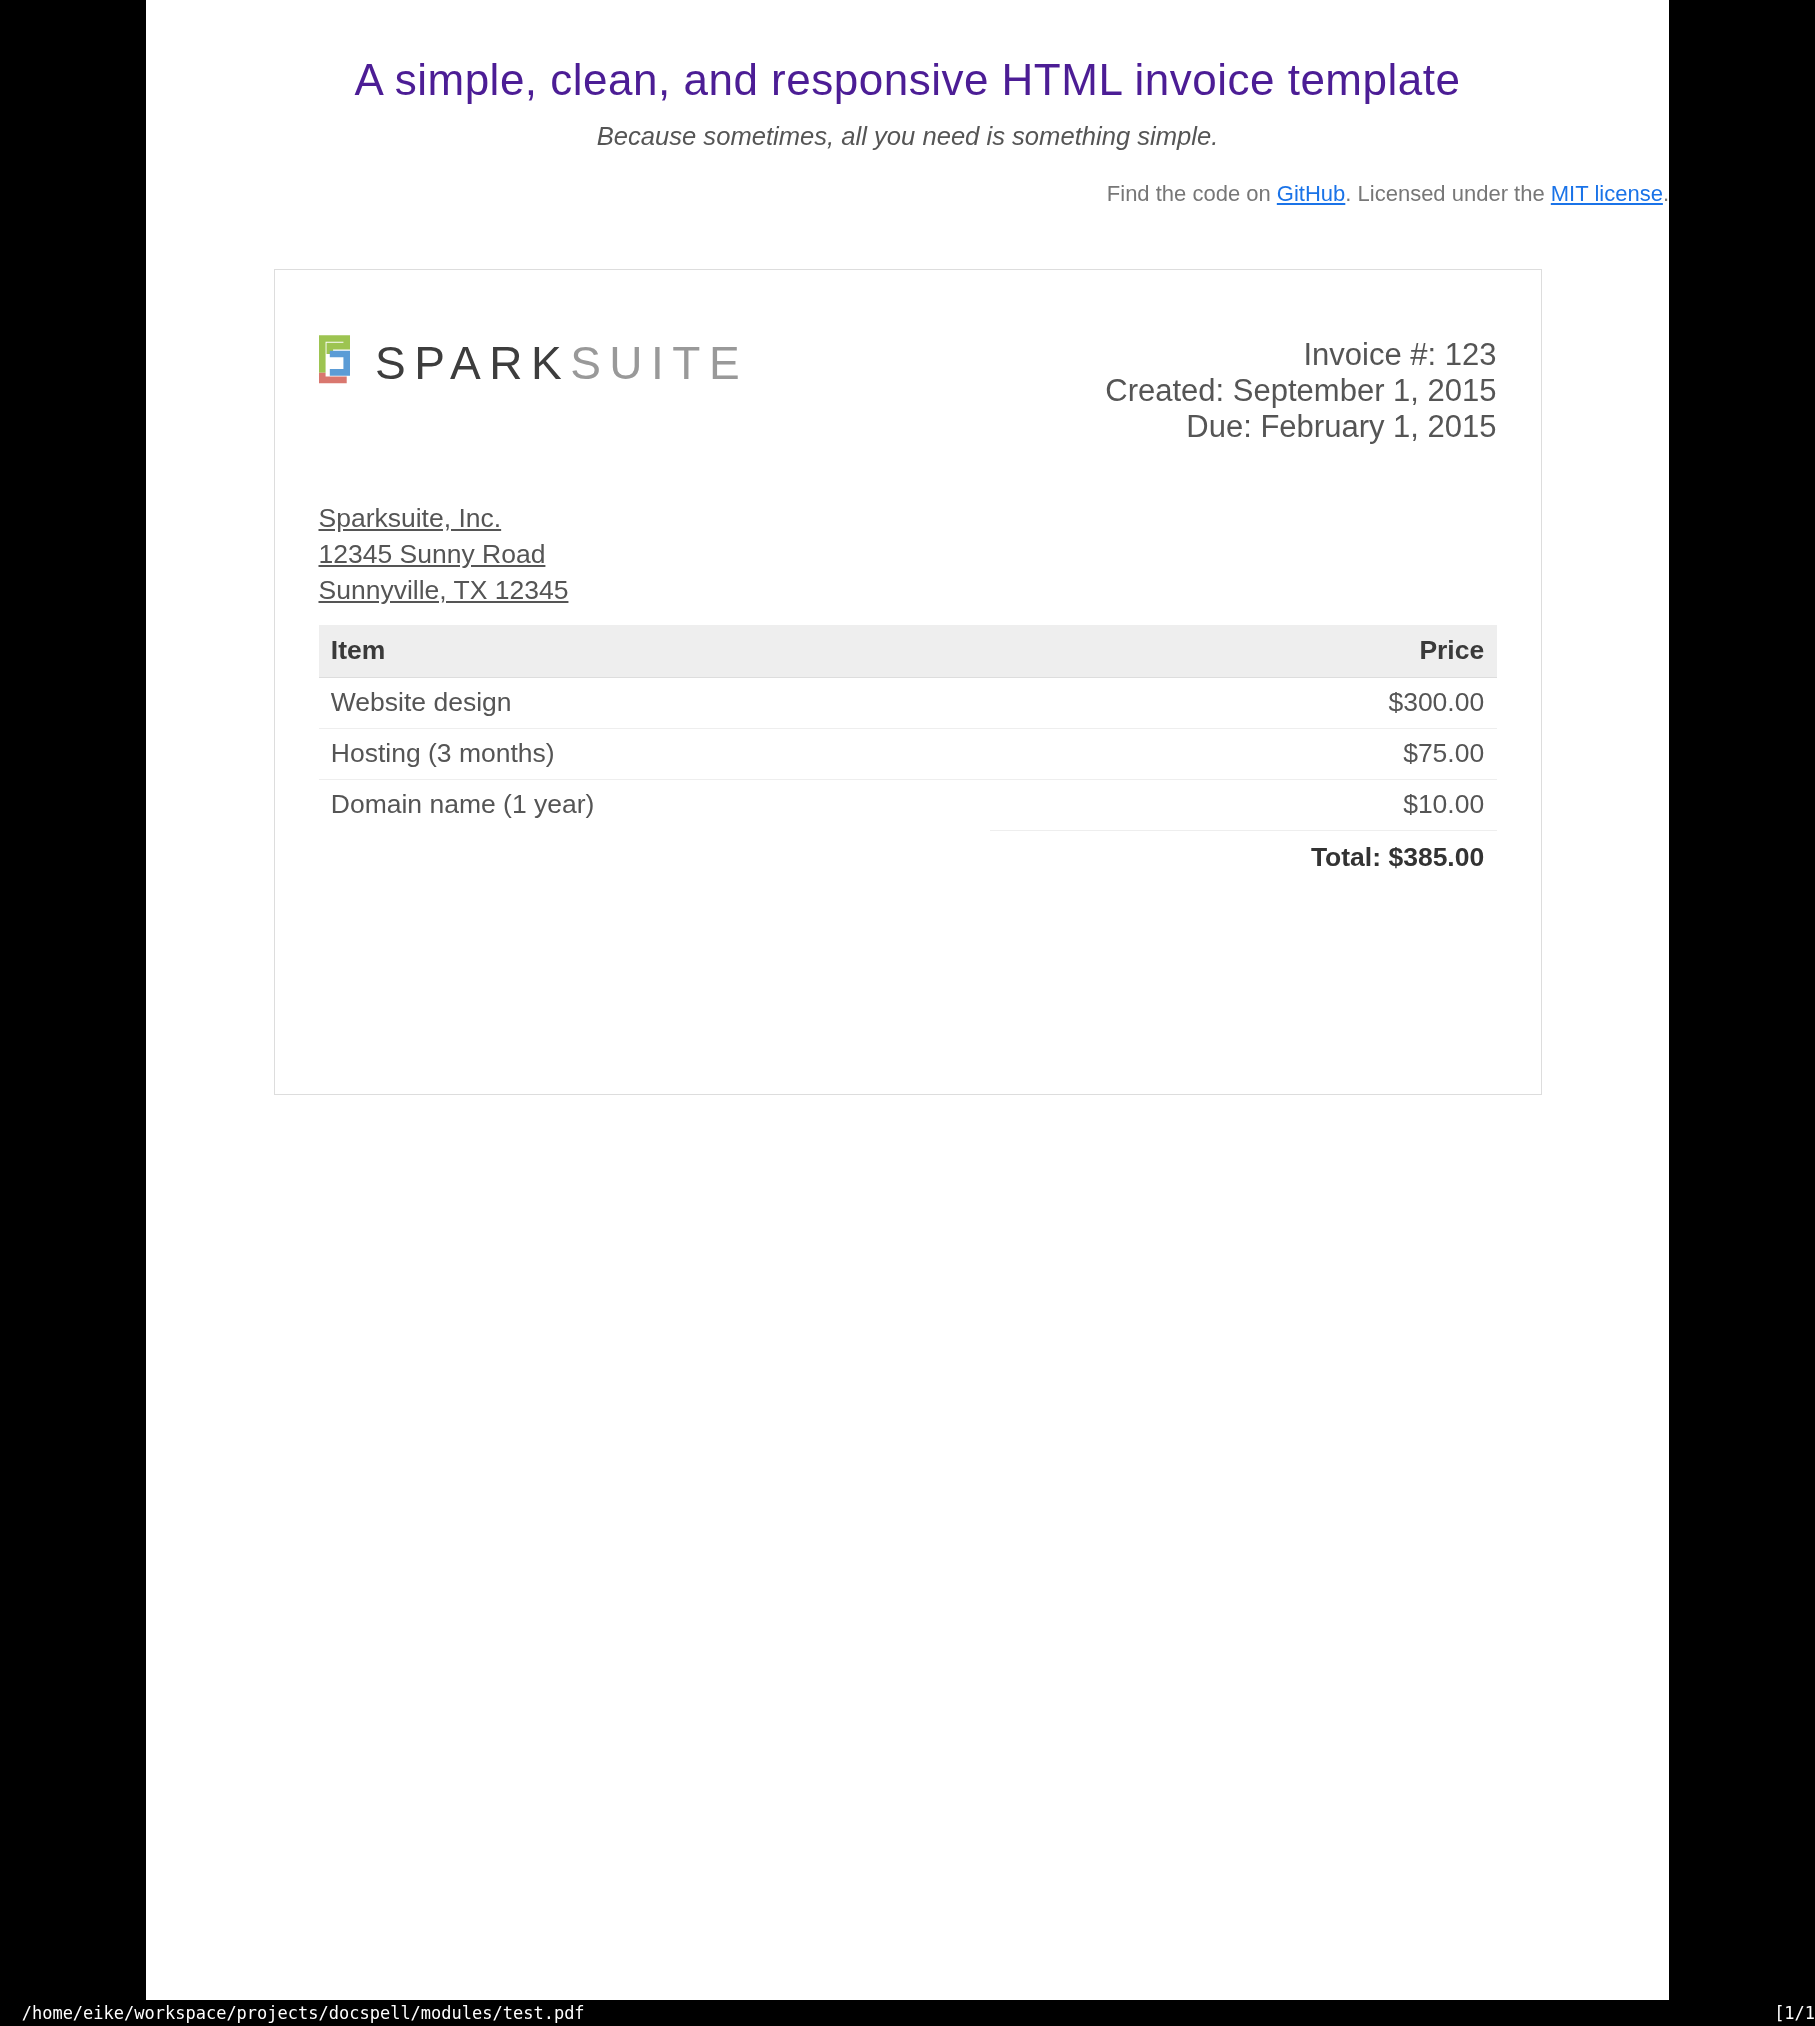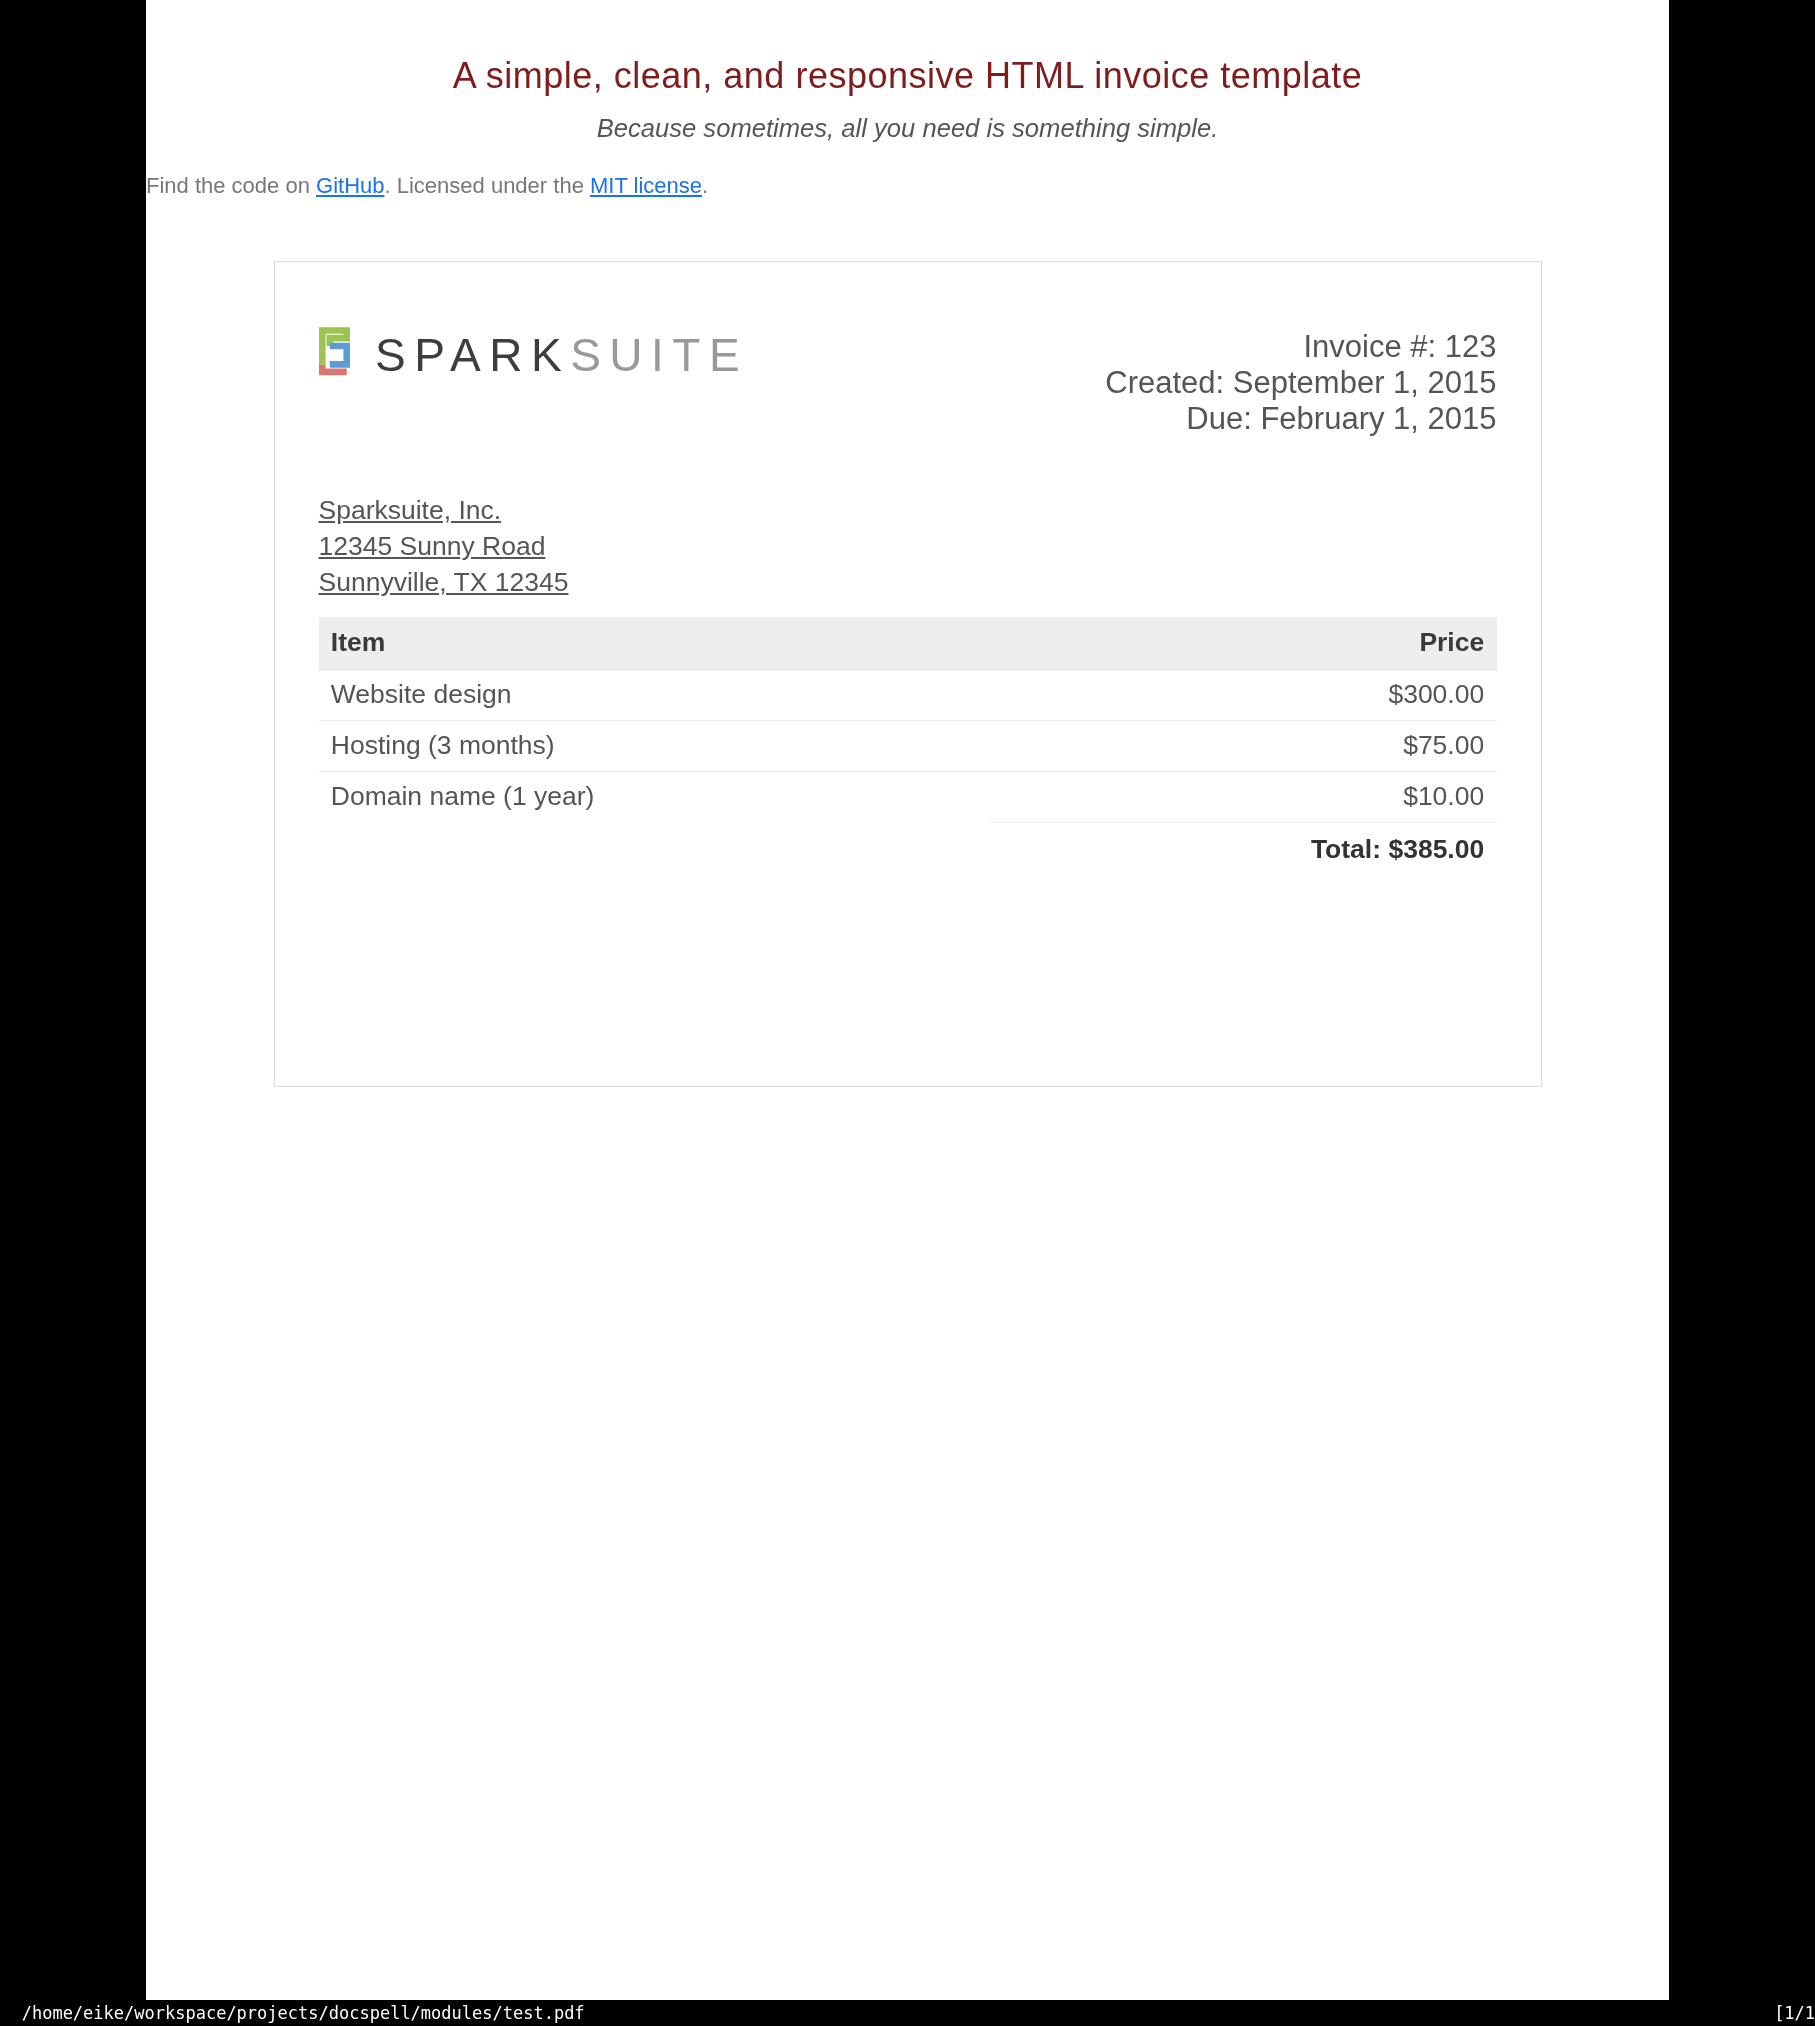--- a/index.html
+++ b/index.html
@@ -15,33 +15,33 @@
   .page {
     position:absolute; left:146px; top:0;
     width:1523px; height:2000px;
     background:#ffffff;
     box-sizing:border-box;
   }
 
   .doc-title {
     margin:0; padding-top:55px;
     text-align:center;
-    font-size:36px; font-weight:300;
-    color:#7f1d1d;
+    font-size:44px; font-weight:300;
+    color:#4c1d95;
     letter-spacing:0.5px;
   }
   .doc-subtitle {
     margin-top:17px;
     text-align:center;
     font-size:25.6px; font-style:italic; font-weight:300;
     color:#555555;
   }
   .doc-links {
     margin-top:30px;
-    text-align:left;
+    text-align:right;
     font-size:22px;
     color:#777777;
   }
   .doc-links a {
     color:var(--link-color,#1a73e8);
     text-decoration:underline;
     cursor:pointer;
   }
 
   

